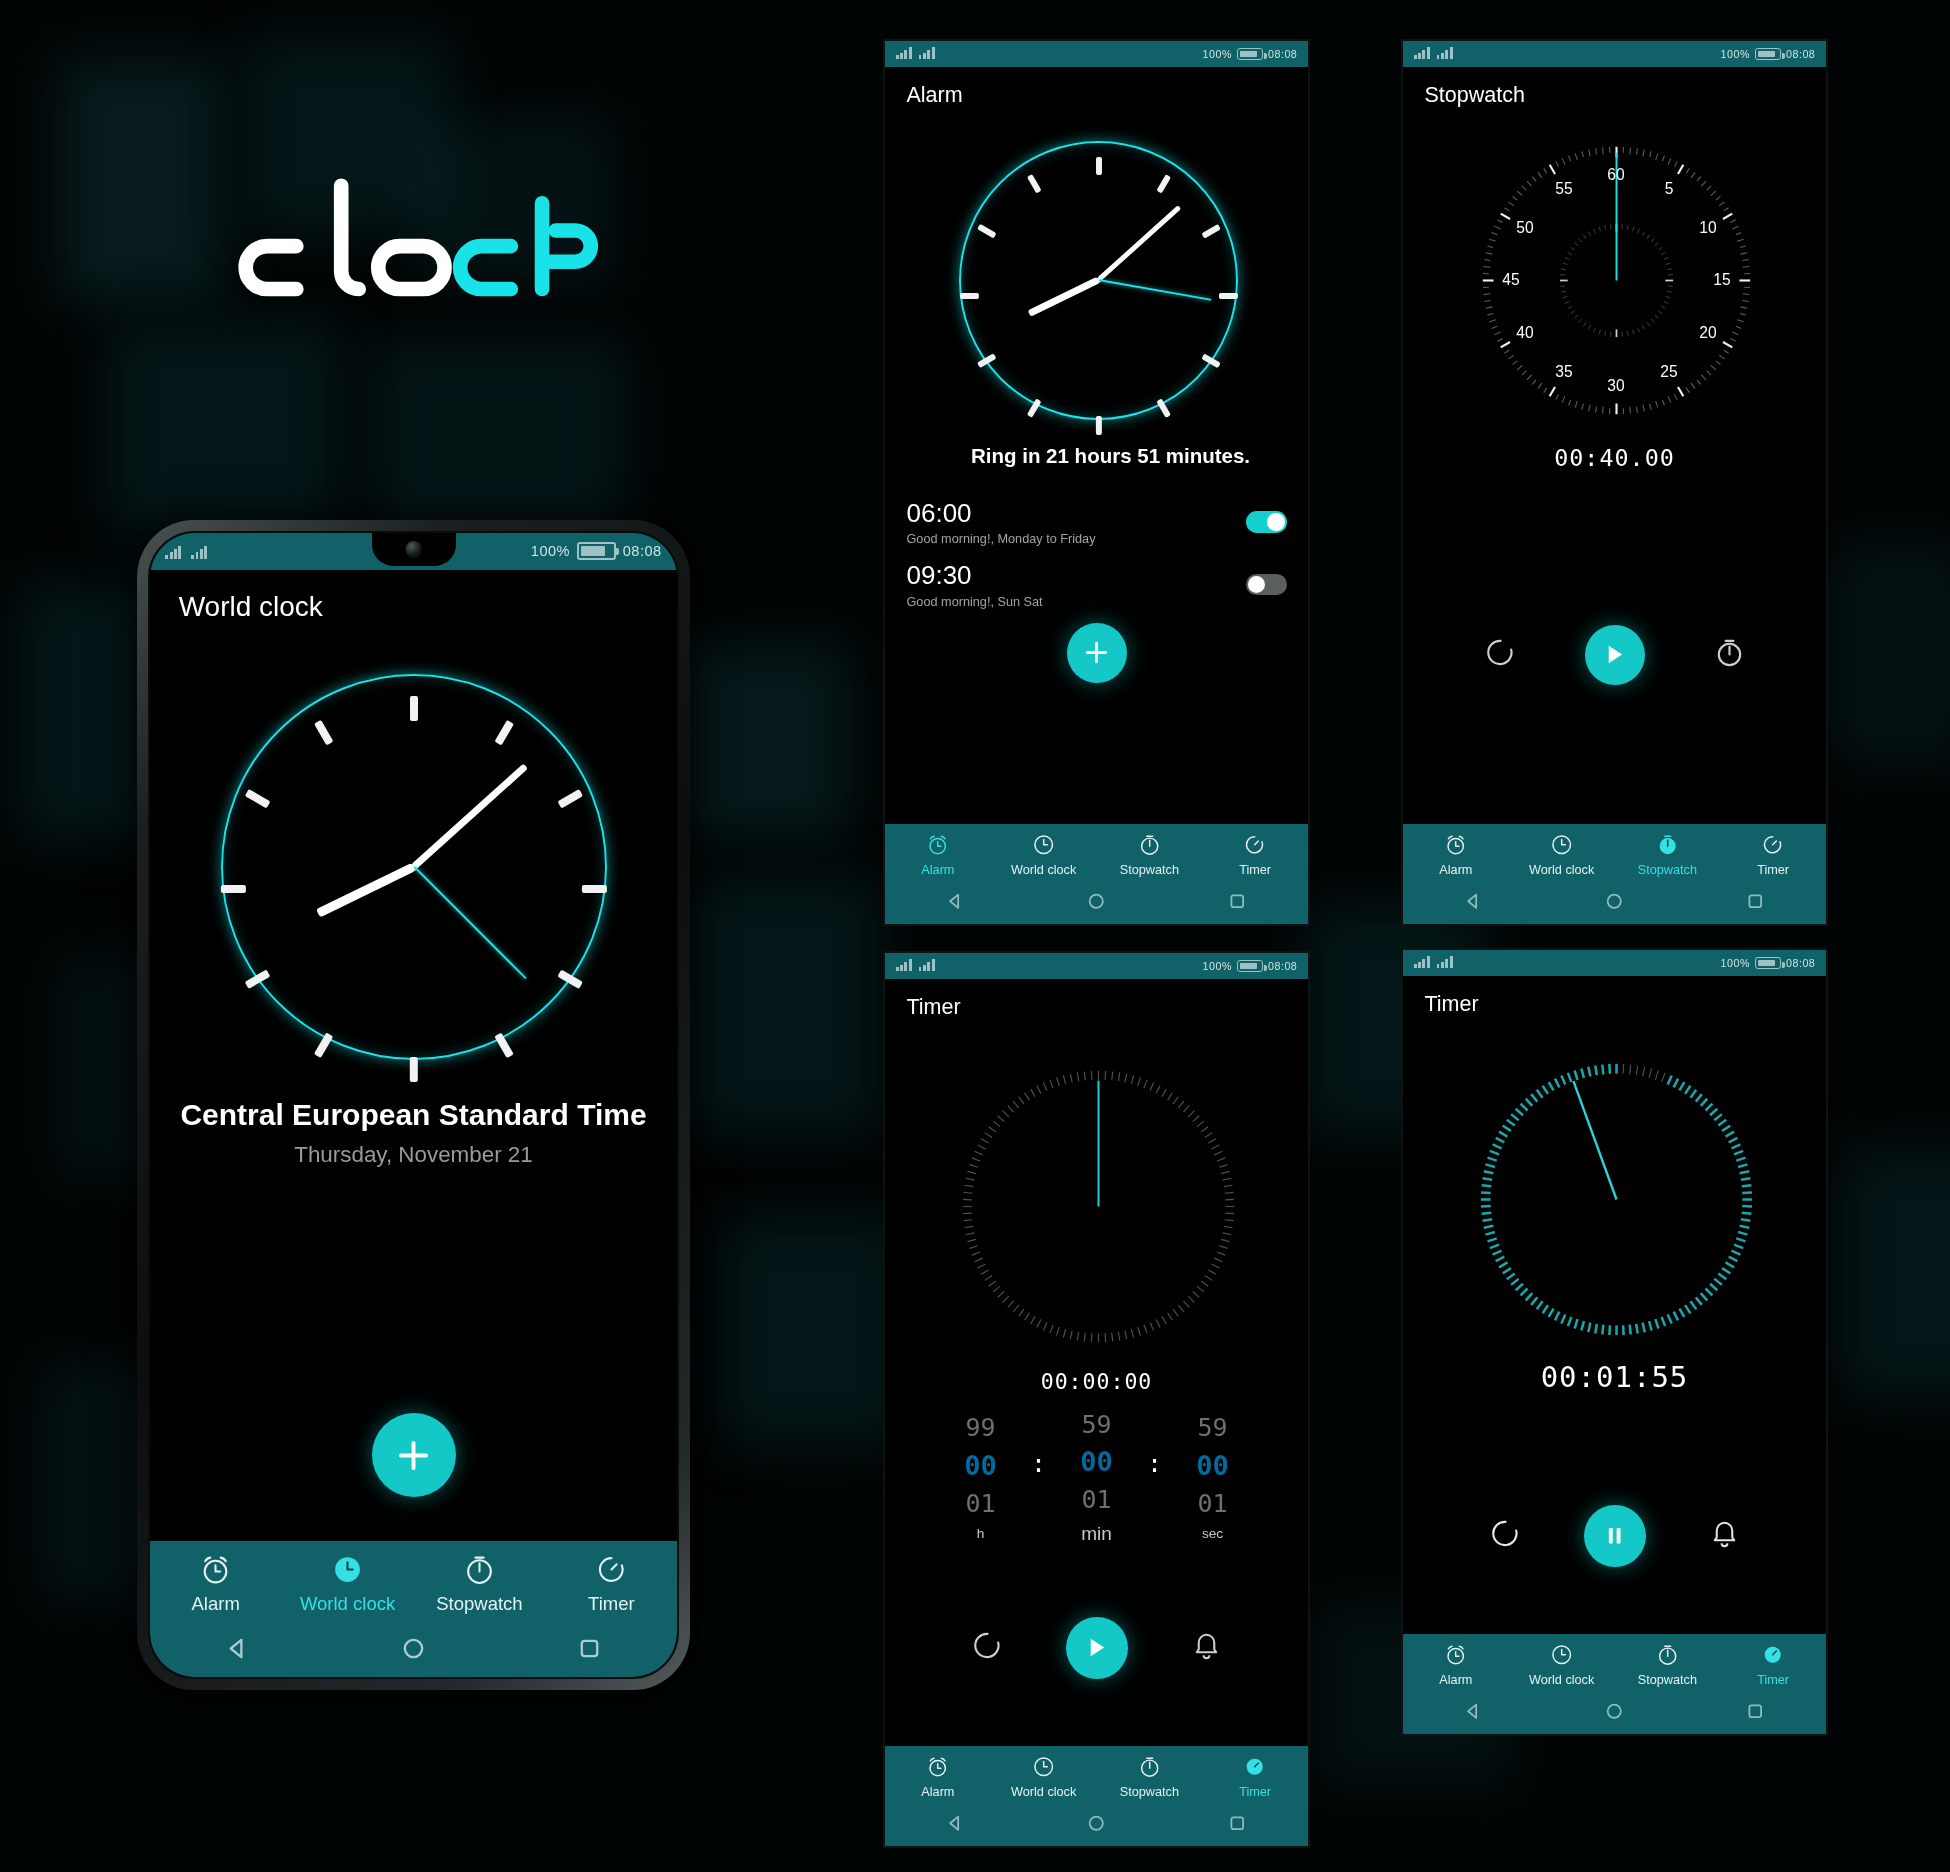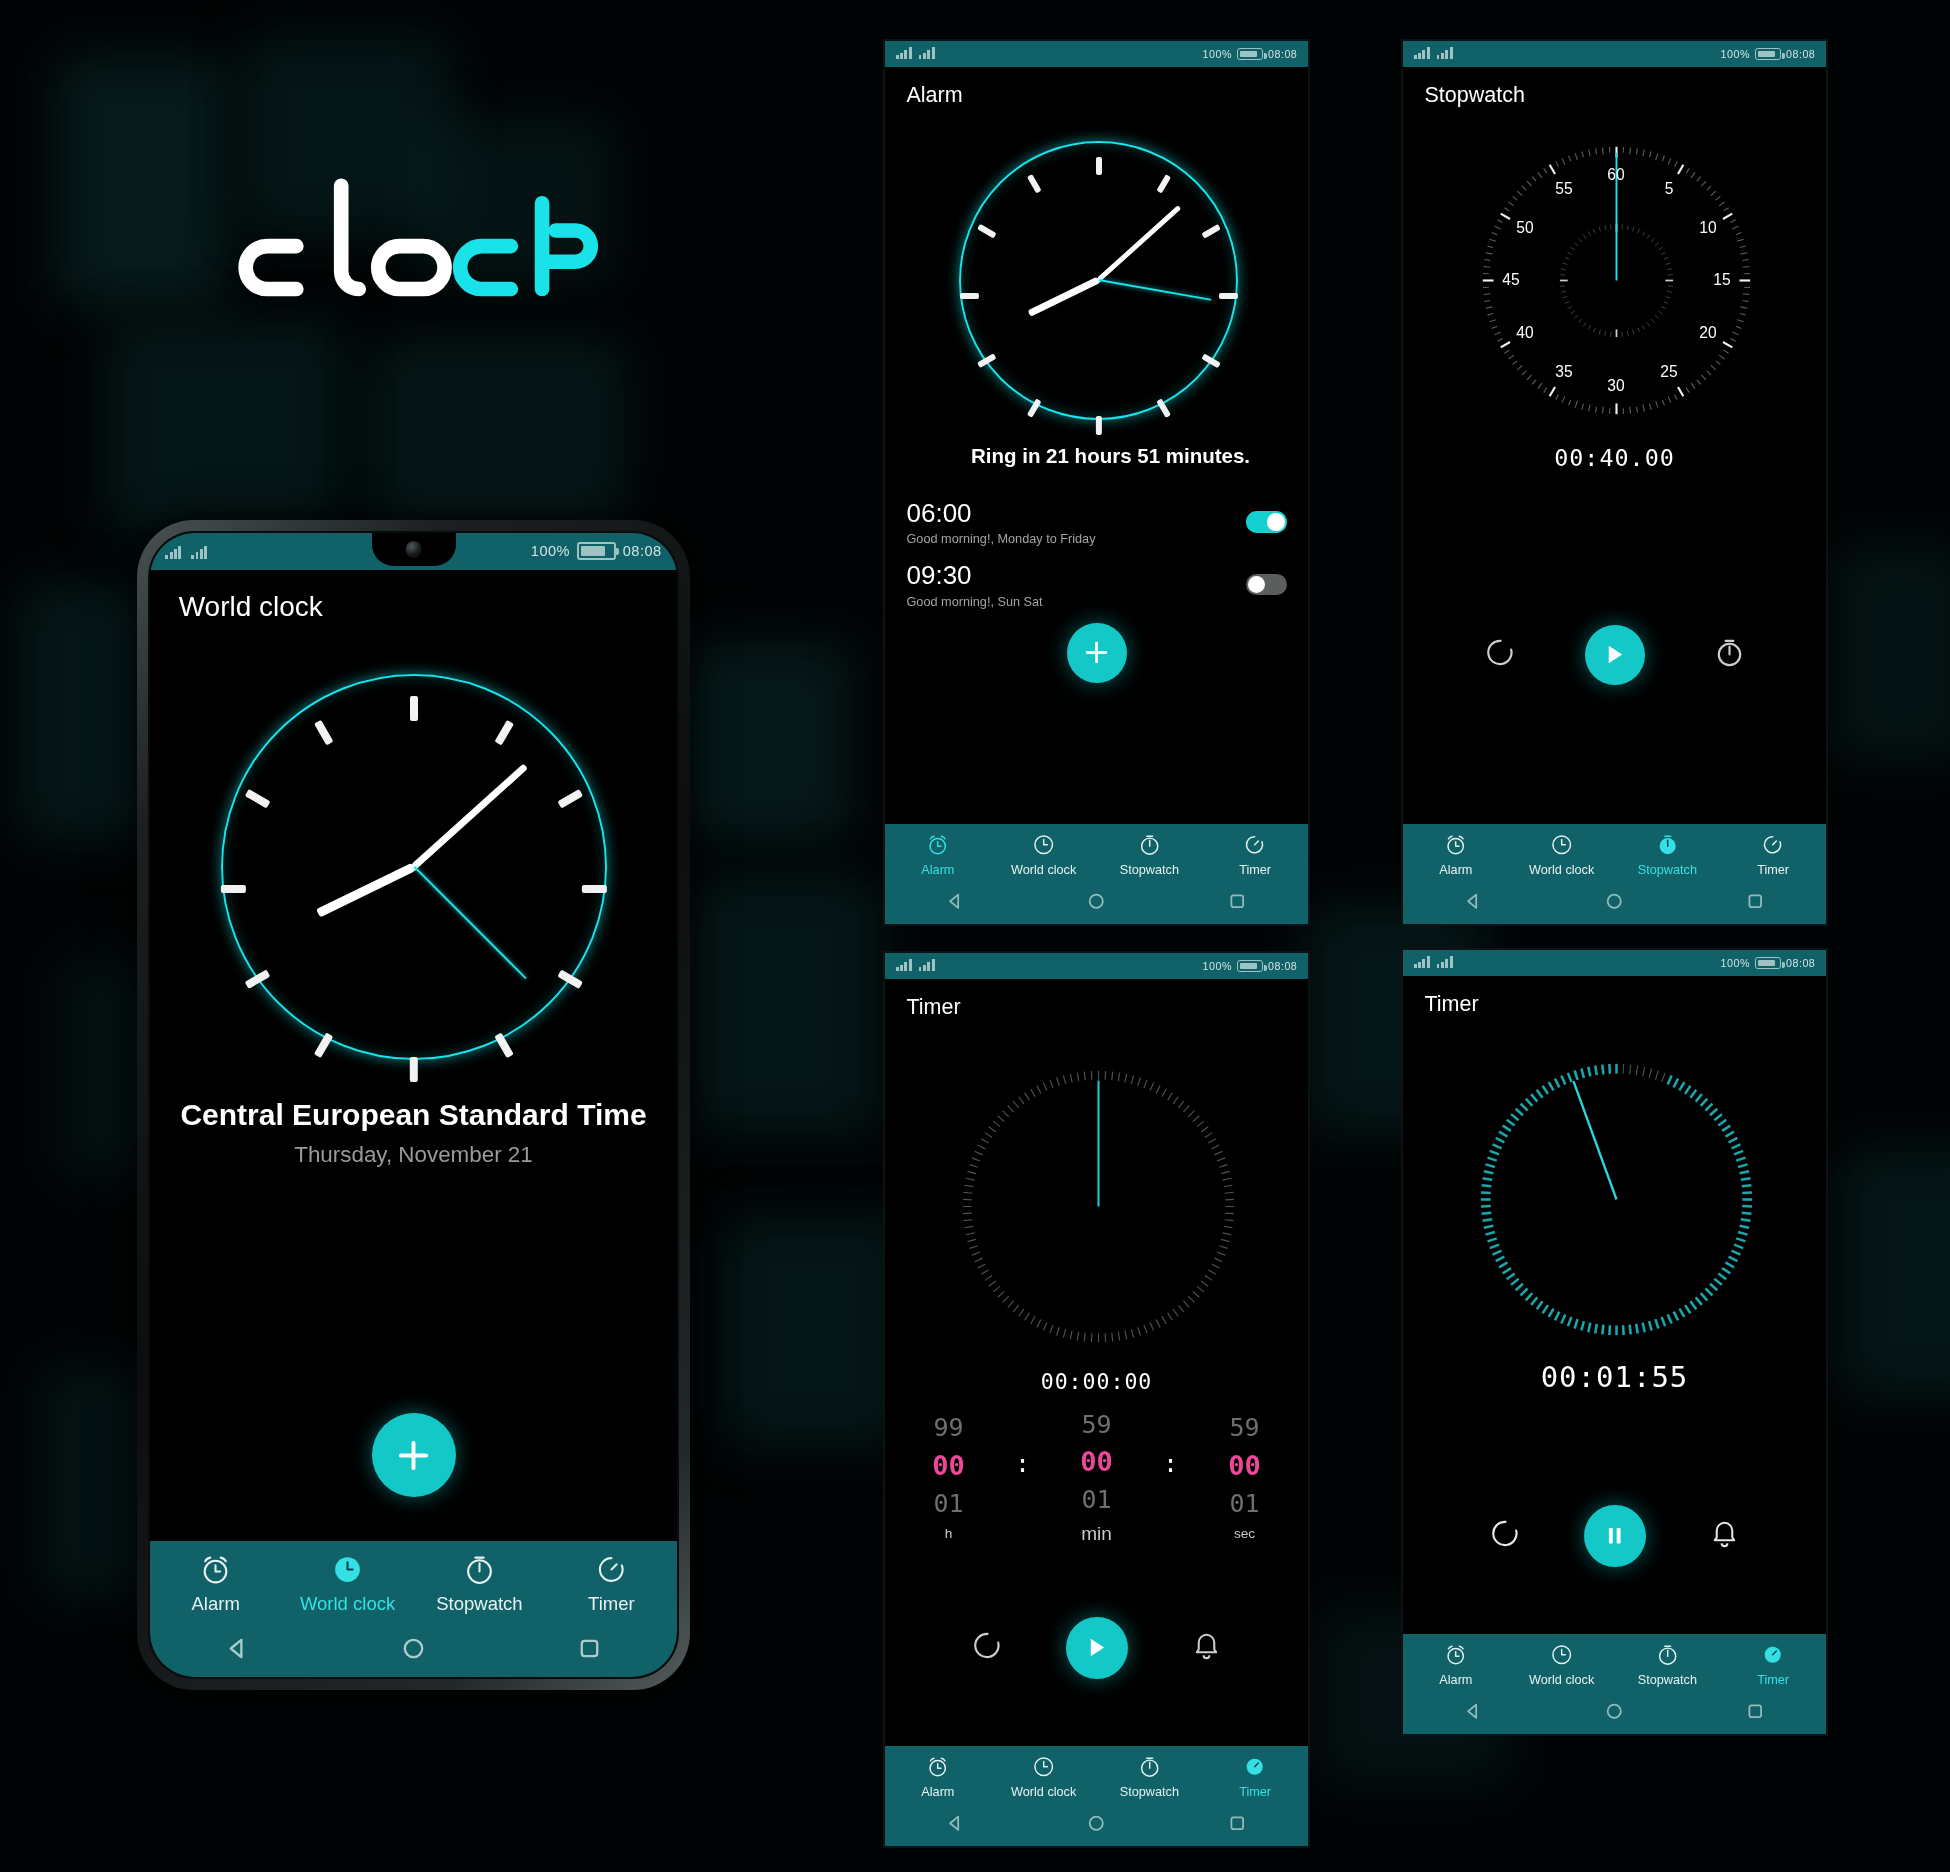--- a/index.html
+++ b/index.html
@@ -93,21 +93,21 @@
   .dial{position:relative;border-radius:50%;}
   .dnum{position:absolute;color:#fff;transform:translate(-50%,-50%);}
   .big-time{color:#fff;text-align:center;letter-spacing:1px;}
   .mono{font-family:"DejaVu Sans Mono","Liberation Mono",monospace;}
   .ctrl-row{display:flex;align-items:center;justify-content:center;}
   .ctrl-icon{color:#e8e8e8;}
   
   .picker{display:flex;align-items:center;justify-content:center;}
   .pcol{display:flex;flex-direction:column;align-items:center;}
   .pdim{color:#6f6f6f;}
-  .psel{color:#ec4899;}
+  .psel{color:#0369a1;}
   .punit{color:#c9c9c9;}
   .pcolon{color:#fff;}
   
   .mini{position:absolute;background:#000;border:2px solid #0e1213;box-sizing:border-box;overflow:hidden;}
 </style>
 </head>
 <body>
 
 <div id="bg">
   <div class="blk" style="left:59px;top:59px;width:166px;height:244px;"></div>
@@ -831,21 +831,21 @@
             <line x1="102.04663778188228" y1="12.803144234973672" x2="104.82779073125681" y2="21.36265288163004" stroke="#4c5151" stroke-width="1.2"></line>
             <line x1="109.02415273074963" y1="10.736310145819516" x2="111.35352413667232" y2="19.429642582421124" stroke="#4c5151" stroke-width="1.2"></line>
             <line x1="116.10027497633139" y1="9.037483498001023" x2="117.97148019369124" y2="17.840811904605275" stroke="#4c5151" stroke-width="1.2"></line>
             <line x1="123.25560935940788" y1="7.711320657275877" x2="124.66351954476997" y2="16.60051572263211" stroke="#4c5151" stroke-width="1.2"></line>
             <line x1="130.4705436057962" y1="6.761456543809999" x2="131.41129977520507" y2="15.71215360212446" stroke="#4c5151" stroke-width="1.2"></line>
             <line x1="137.72530208223074" y1="6.19049466911423" x2="138.19632568841723" y2="15.178160481905394" stroke="#4c5151" stroke-width="1.2"></line>
             <line x1="145" y1="145" x2="145" y2="16" stroke="#19c5cc" stroke-width="2.2"></line>
           </svg></div>
       <div class="big-time mono" style="position:absolute;left:0;right:0;top:349px;font-size:21.5px;">00:00:00</div>
 
-      <div class="picker" style="position:absolute;left:0;right:0;top:390px;gap:16px;">
+      <div class="picker" style="position:absolute;left:0;right:0;top:390px;gap:0;">
         <div class="pcol" style="width:101px;">
           <span class="pdim mono" style="font-size:25px;">99</span>
           <span class="psel mono" style="font-size:27px;font-weight:bold;margin:7.8px 0;">00</span>
           <span class="pdim mono" style="font-size:25px;">01</span>
           <span class="punit" style="font-size:13.7px;margin-top:8.8px;">h</span>
         </div>
         <span class="pcolon mono" style="font-size:25px;position:relative;top:-13.7px;">:</span>
         <div class="pcol" style="width:101px;">
           <span class="pdim mono" style="font-size:25px;">59</span>
           <span class="psel mono" style="font-size:27px;font-weight:bold;margin:7.8px 0;">00</span>

